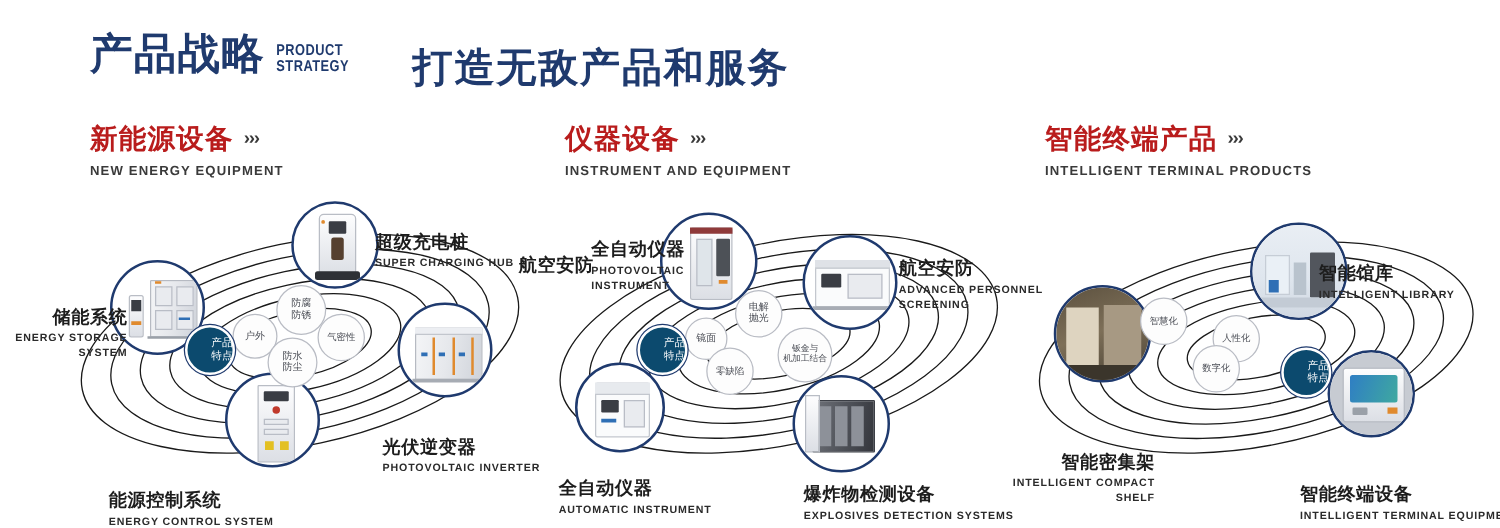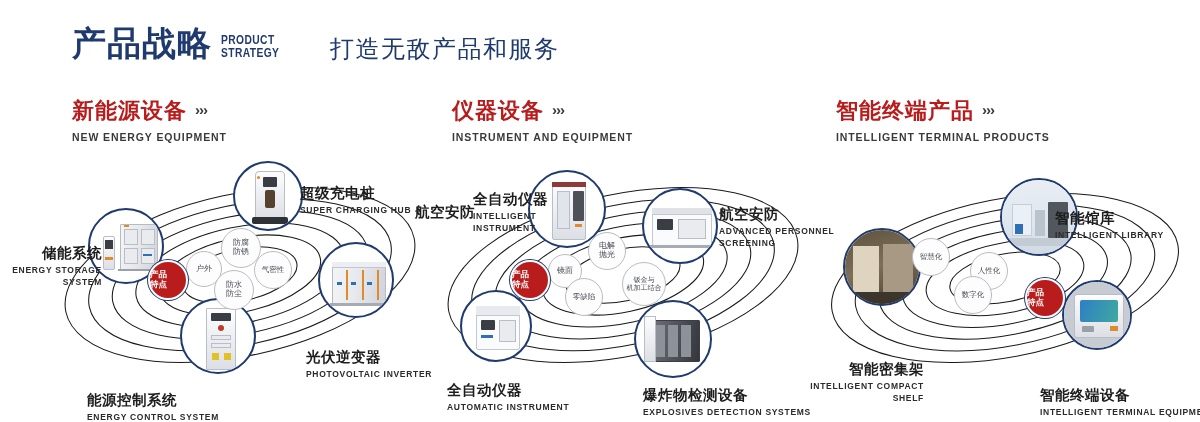--- a/index.html
+++ b/index.html
@@ -17,21 +17,21 @@
     line-height:38px;white-space:nowrap;
   }
   .hdr-en{
     margin-left:9px;margin-bottom:3px;color:#1F3A6E;font-weight:bold;
     font-size:12.5px;line-height:12.5px;letter-spacing:.5px;
     transform:scaleX(.82);transform-origin:left bottom;white-space:nowrap;
   }
   .hdr-en span{display:block;}
   .hdr-main{
     position:absolute;left:330px;top:33px;
-    font-size:24px;font-weight:normal;color:#1F3A6E;letter-spacing:1.5px;white-space:nowrap;text-align:right;
+    font-size:32px;font-weight:bold;color:#1F3A6E;letter-spacing:1.5px;white-space:nowrap;text-align:right;
   }
 
   
   .sec-title{position:absolute;white-space:nowrap;}
   .sec-cn{font-size:22px;font-weight:bold;color:#b91c1c;letter-spacing:1px;display:inline-block;}
   .chev{display:inline-block;margin-left:8px;color:#3a3a3a;font-size:15px;letter-spacing:-1px;
         font-weight:bold;vertical-align:3px;}
   .sec-en{font-size:10.5px;color:#3a3a3a;letter-spacing:.9px;margin-top:5px;font-weight:600;}
 
   
@@ -47,24 +47,24 @@
   .pcircle .ph{position:absolute;left:0;top:0;right:0;bottom:0;}
 
   
   .bub{
     position:absolute;border-radius:50%;border:1px solid #b9bcc4;background:#fdfdfd;
     display:flex;align-items:center;justify-content:center;text-align:center;
     color:#4a4d55;line-height:1.12;box-sizing:border-box;
   }
   
   .badge{
-    position:absolute;border-radius:50%;background:#b91c1c;
+    position:absolute;border-radius:50%;background:#0c4a6e;
     border:2px solid #ffffff;
-    display:flex;align-items:center;justify-content:flex-start;text-align:center;
-    color:#ffffff;font-weight:bold;line-height:1.12;box-sizing:border-box;
+    display:flex;align-items:center;justify-content:flex-end;text-align:center;
+    color:#ffffff;font-weight:normal;line-height:1.12;box-sizing:border-box;
     box-shadow:0 0 0 1px #1F3A6E;
   }
 
   
   .lab{position:absolute;white-space:nowrap;}
   .lab .cn{font-size:14.5px;font-weight:bold;color:#1d1d1d;letter-spacing:.5px;margin-top:29px;}
   .lab .en{font-size:8.5px;color:#2b2b2b;letter-spacing:.7px;font-weight:600;margin-top:2px;}
   .lab.r{text-align:right;}
 
   
@@ -298,21 +298,21 @@
         <div>特点</div>
       </div>
     </div>
   </div>
 
   <div class="lab r" style="left:400px;top:174px;width:75px;">
     <div class="cn">航空安防</div>
   </div>
   <div class="lab" style="left:473px;top:161px;">
     <div class="cn">全自动仪器</div>
-    <div class="en">INTELLIGENT</div>
+    <div class="en">PHOTOVOLTAIC</div>
     <div class="en">INSTRUMENT</div>
   </div>
   <div class="lab" style="left:719px;top:176px;">
     <div class="cn">航空安防</div>
     <div class="en">ADVANCED PERSONNEL</div>
     <div class="en">SCREENING</div>
   </div>
   <div class="lab" style="left:447px;top:352px;">
     <div class="cn">全自动仪器</div>
     <div class="en">AUTOMATIC INSTRUMENT</div>

